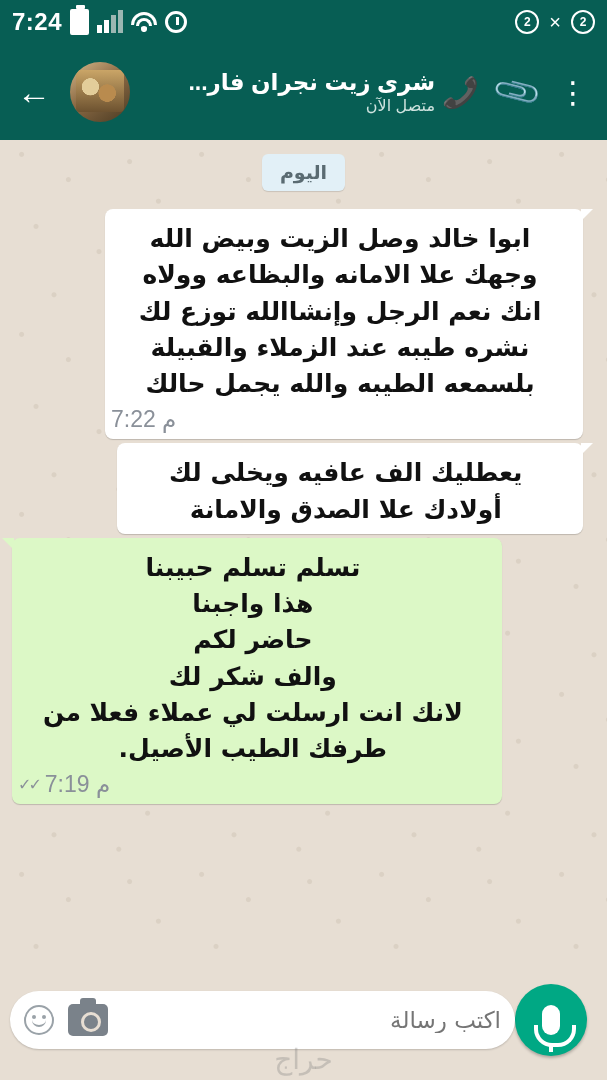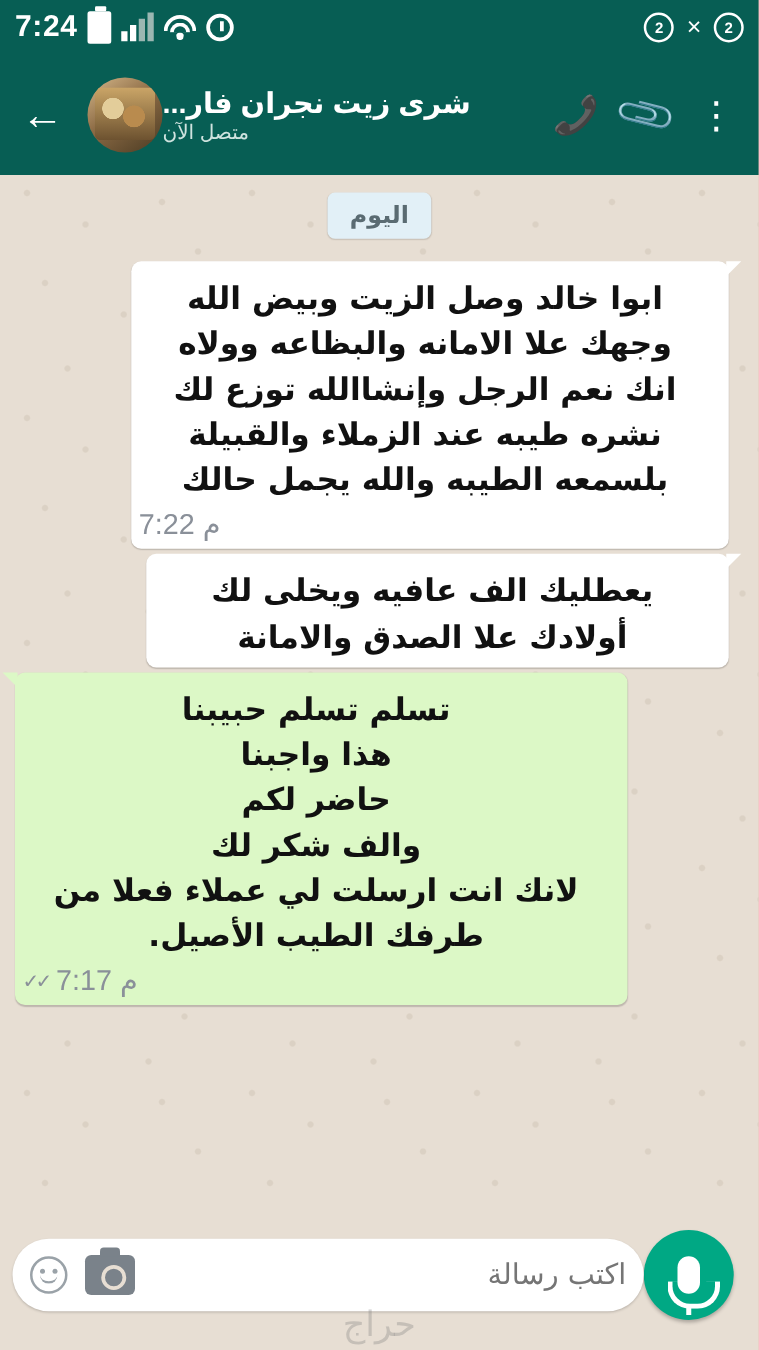--- a/index.html
+++ b/index.html
@@ -6,21 +6,21 @@
   html, body {
     width: 607px; height: 1080px;
     font-family: "Liberation Sans", "DejaVu Sans", sans-serif;
     overflow: hidden;
     background: #e9e1d8;
   }
   .screen {
     position: relative;
     width: 607px; height: 1080px;
     display: flex; flex-direction: column;
-    background: #fca5a5;
+    background: #701a75;
   }
 
   
   .statusbar {
     height: 44px;
     background: #075e54;
     color: #fff;
     display: flex; align-items: center;
     padding: 0 12px;
     flex: 0 0 44px;
@@ -75,21 +75,21 @@
     flex: 0 0 60px; margin-left: 10px; overflow:hidden; position: relative;
   }
   .hdr-avatar::after {
     content:""; position:absolute; inset: 8px 6px 10px 6px;
     background:
       radial-gradient(circle at 30% 40%, #e3cd9a 0 20%, transparent 21%),
       radial-gradient(circle at 65% 55%, #b98b4e 0 22%, transparent 23%),
       linear-gradient(180deg,#caa567,#6d5230);
     border-radius: 4px;
   }
-  .hdr-texts { display: flex; flex-direction: column; justify-content: center; flex: 1 1 auto; min-width: 0; align-items: flex-end; }
+  .hdr-texts { display: flex; flex-direction: column; justify-content: center; flex: 1 1 auto; min-width: 0; }
   .hdr-title {
     font-size: 23px; font-weight: bold; white-space: nowrap;
     overflow: hidden; text-overflow: ellipsis; text-align: right;
   }
   .hdr-sub { font-size: 16px; color: #cfe3df; text-align: right; margin-top: 0; }
   .hdr-actions { display: flex; align-items: center; gap: 4px; }
   .hdr-btn { width: 52px; height: 52px; display:flex; align-items:center; justify-content:center; color:#fff; }
   .phone-ic { font-size: 30px; transform: scaleX(-1); }
   .clip-ic { font-size: 32px; display:inline-block; transform: rotate(-35deg); }
   .dots-ic { font-size: 30px; letter-spacing: 0; line-height: .5; }
@@ -297,21 +297,21 @@
 
       <div class="bubble out">
         <div class="msg-text">تسلم تسلم حبيبنا
 هذا واجبنا
 حاضر لكم
 والف شكر لك
 لانك انت ارسلت لي عملاء فعلا من
 طرفك الطيب الأصيل.</div>
         <div class="msg-meta">
           <span class="ticks">✓✓</span>
-          <span class="msg-time">7:17 م</span>
+          <span class="msg-time">7:19 م</span>
         </div>
       </div>
 
     </div>
   </div>
 
   <div class="footer">
     <div class="mic-btn">
       <span class="mic-glyph"></span>
     </div>

